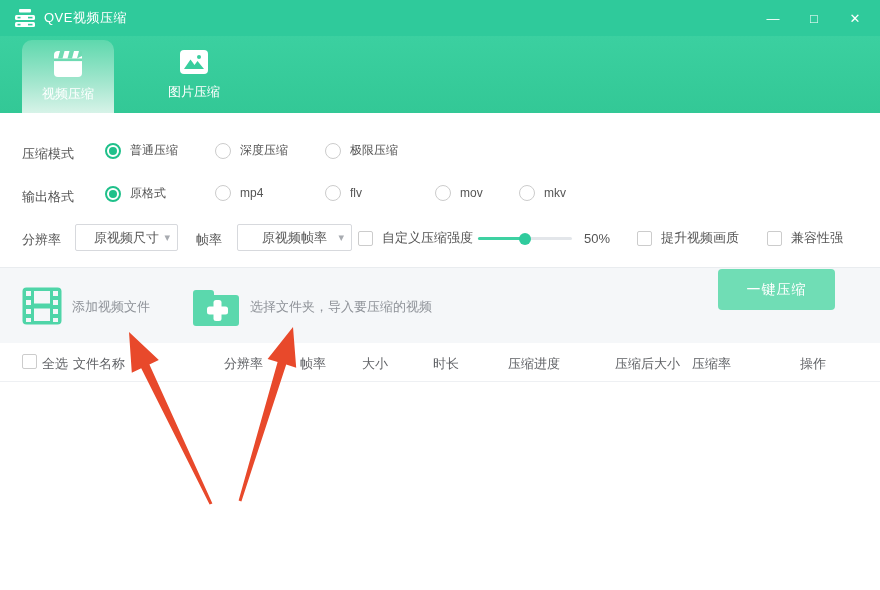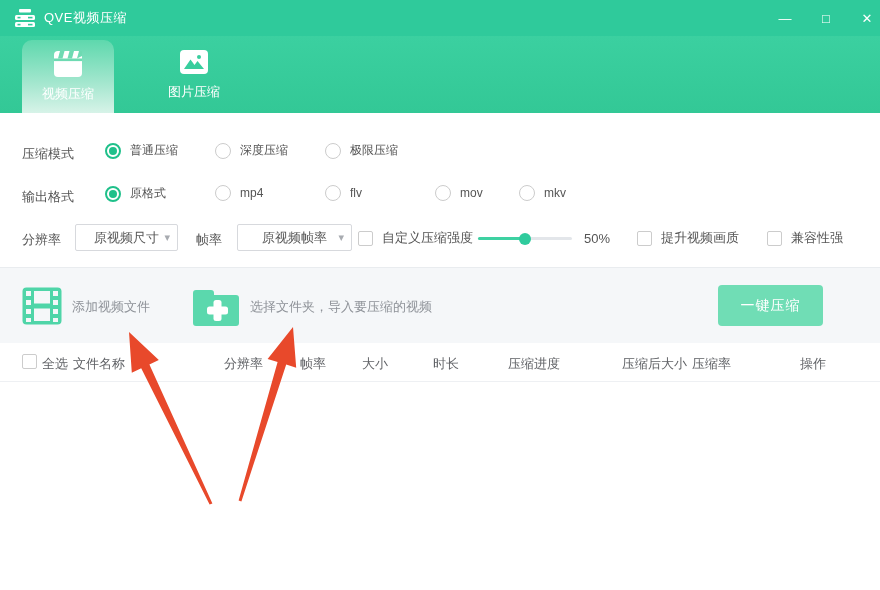--- a/index.html
+++ b/index.html
@@ -1,20 +1,20 @@
 <!DOCTYPE html>
 <html><head>
 <meta charset="utf-8">
 <style>
   html,body{margin:0;padding:0;}
   body{width:880px;height:590px;font-family:"Liberation Sans","DejaVu Sans",sans-serif;background:#fff;overflow:hidden;}
   #app{position:relative;width:880px;height:590px;background:#fff;box-shadow:inset -1px 0 0 #dfe2e6, inset 1px 0 0 #dfe2e6, inset 0 -1px 0 #d4d7db;}
 
   
-  .titlebar{position:absolute;top:0;left:0;right:0;height:36px;background:#2fca9b;display:flex;align-items:center;padding:0 6px 0 14px;box-sizing:border-box;color:#fff;}
+  .titlebar{position:absolute;top:0;left:0;right:0;height:36px;background:#2fca9b;display:flex;align-items:center;padding:0 18px 0 14px;box-sizing:border-box;color:#fff;}
   .logo{width:22px;height:22px;margin-right:8px;flex:0 0 auto;}
   .app-title{font-size:13px;letter-spacing:.5px;}
   .tb-spacer{flex:1;}
   .tb-menu{display:flex;align-items:center;font-size:13px;}
   .tb-menu .mi{margin-left:21px;cursor:pointer;white-space:nowrap;}
   .tb-menu .sep{margin-left:6px;margin-right:-15px;opacity:.9;}
   .win-controls{display:flex;align-items:center;margin-left:40px;}
   .win-controls .wc{margin-left:27px;font-size:13px;line-height:1;cursor:pointer;display:inline-flex;align-items:center;justify-content:center;width:14px;height:14px;}
 
   
@@ -49,21 +49,21 @@
   .pct{position:absolute;top:7px;font-size:13px;color:#555;}
 
   .divider{position:absolute;left:0;right:0;top:154px;height:1px;background:#e9ecef;}
 
   
   .action-strip{position:absolute;left:0;right:0;top:155px;height:75px;background:#f5f7f9;}
   .film-icon{position:absolute;left:22px;top:19px;width:40px;height:38px;cursor:pointer;}
   .add-text{position:absolute;left:72px;top:30px;font-size:13px;color:#8f9399;cursor:pointer;}
   .folder-btn{position:absolute;left:193px;top:17px;width:49px;height:42px;cursor:pointer;}
   .folder-text{position:absolute;left:250px;top:30px;font-size:13px;color:#8f9399;cursor:pointer;}
-  .compress-btn{position:absolute;left:718px;top:17px;width:105px;height:41px;background:#70ddb5;border:none;border-radius:4px;color:#fff;font-size:14px;font-family:inherit;display:flex;align-items:center;justify-content:center;cursor:pointer;letter-spacing:1px;}
+  .compress-btn{position:absolute;left:718px;top:1px;width:117px;height:41px;background:#70ddb5;border:none;border-radius:4px;color:#fff;font-size:14px;font-family:inherit;display:flex;align-items:center;justify-content:center;cursor:pointer;letter-spacing:1px;}
 
   
   .table-header{position:absolute;left:0;right:0;top:230px;height:38px;background:#fff;border-bottom:1px solid #eef0f3;}
   .table-header .checkbox{position:absolute;left:22px;top:11px;}
   .th{position:absolute;top:12px;font-size:13px;color:#606266;white-space:nowrap;}
 
   
   .arrows{position:absolute;left:0;top:0;width:880px;height:590px;pointer-events:none;z-index:40;}
   .arrow{fill:#e8492b;}
 </style>
@@ -212,21 +212,21 @@
 
     <div class="table-header">
       <span class="checkbox"></span>
       <span class="th" style="left:42px;">全选</span>
       <span class="th" style="left:73px;">文件名称</span>
       <span class="th" style="left:224px;">分辨率</span>
       <span class="th" style="left:300px;">帧率</span>
       <span class="th" style="left:362px;">大小</span>
       <span class="th" style="left:433px;">时长</span>
       <span class="th" style="left:508px;">压缩进度</span>
-      <span class="th" style="left:615px;margin-left:7px;">压缩后大小</span>
+      <span class="th" style="left:615px;">压缩后大小</span>
       <span class="th" style="left:692px;">压缩率</span>
       <span class="th" style="left:800px;">操作</span>
     </div>
   </div>
 
   <svg class="arrows" viewBox="0 0 880 590">
     <polygon class="arrow" points="129,332 158.8,359.9 149.4,364.4 212.4,503.4 209.6,504.6 141.2,368.2 131.8,372.7"></polygon>
     <polygon class="arrow" points="293,327 296.2,367.7 286.2,364.6 241.4,501.4 238.6,500.6 277.6,362.0 267.6,358.9"></polygon>
   </svg>
 

